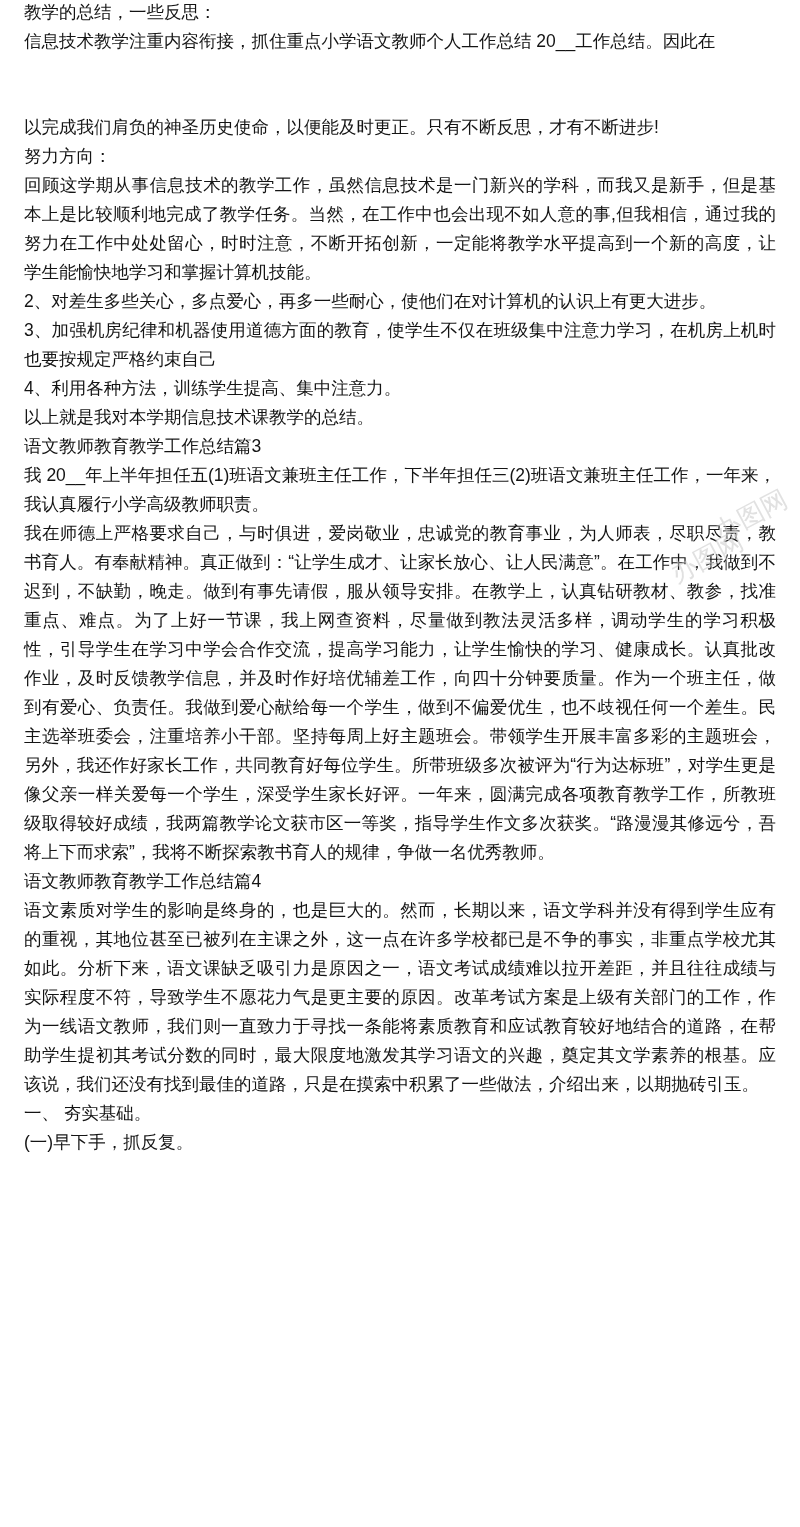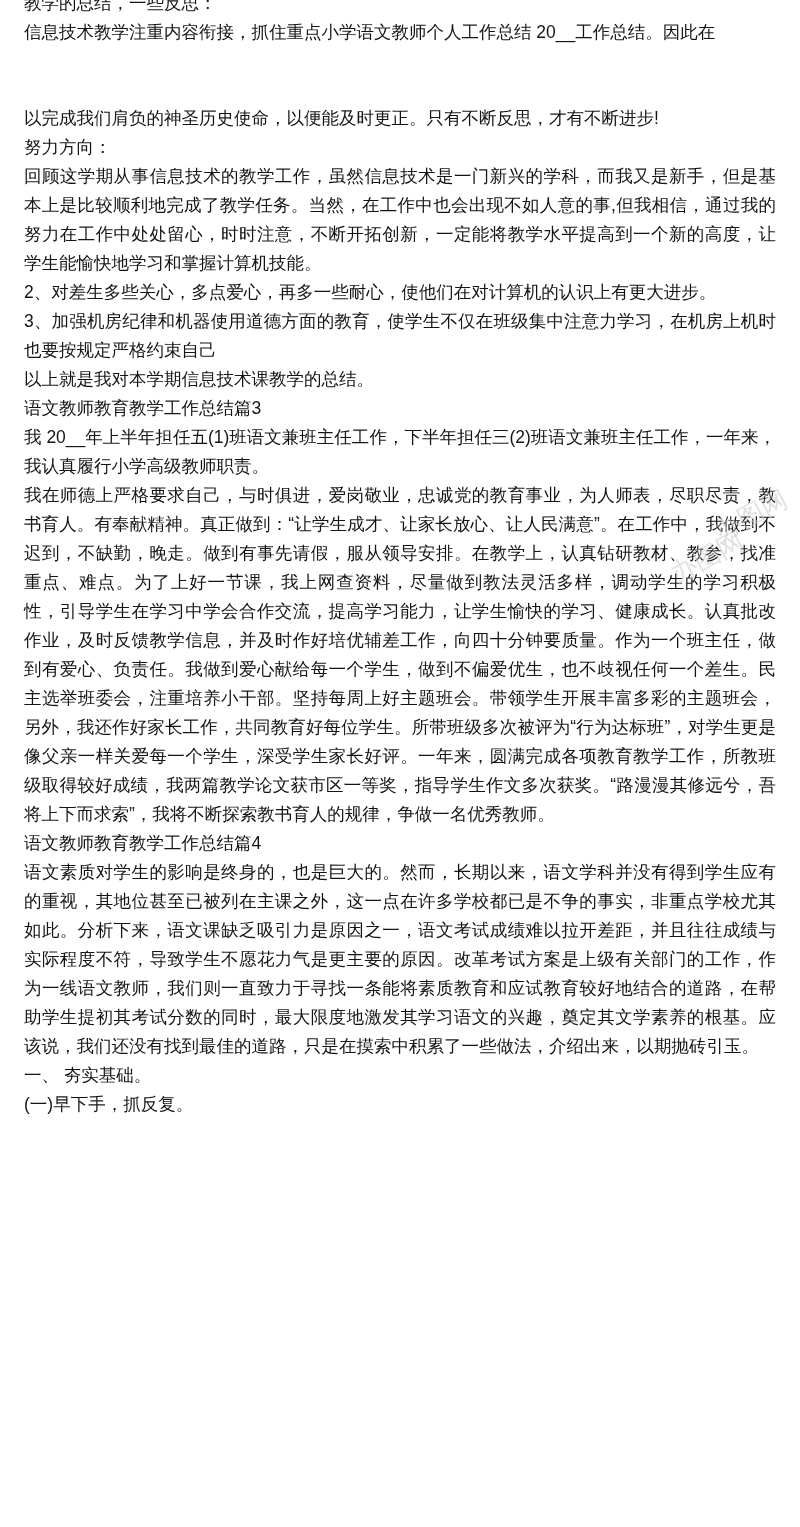--- a/index.html
+++ b/index.html
@@ -8,21 +8,21 @@
     width: 800px;
     height: 1527px;
     overflow: hidden;
     font-family: "Liberation Sans", sans-serif;
     color: #141414;
   }
   .doc {
     position: relative;
     width: 800px;
     height: 1273px;
-    padding: 7px 24px;
+    padding: 16px 24px;
     overflow: hidden;
     background: #ffffff;
   }
   .clipped-line, .para {
     font-size: 17.5px;
     line-height: 29px;
     text-align: justify;
     word-break: break-all;
   }
   .clipped-line {
@@ -59,20 +59,21 @@
 <div class="doc">
   <div class="clipped-line">教学的总结，一些反思：</div>
 
   <div id="paragraphs">
       <p class="para gap-after">信息技术教学注重内容衔接，抓住重点小学语文教师个人工作总结 20__工作总结。因此在</p>
       <p class="para">以完成我们肩负的神圣历史使命，以便能及时更正。只有不断反思，才有不断进步!</p>
       <p class="para">努力方向：</p>
       <p class="para">回顾这学期从事信息技术的教学工作，虽然信息技术是一门新兴的学科，而我又是新手，但是基本上是比较顺利地完成了教学任务。当然，在工作中也会出现不如人意的事,但我相信，通过我的努力在工作中处处留心，时时注意，不断开拓创新，一定能将教学水平提高到一个新的高度，让学生能愉快地学习和掌握计算机技能。</p>
       <p class="para">2、对差生多些关心，多点爱心，再多一些耐心，使他们在对计算机的认识上有更大进步。</p>
       <p class="para">3、加强机房纪律和机器使用道德方面的教育，使学生不仅在班级集中注意力学习，在机房上机时也要按规定严格约束自己</p>
+      <p class="para">4、利用各种方法，训练学生提高、集中注意力。</p>
       <p class="para">以上就是我对本学期信息技术课教学的总结。</p>
       <p class="para">语文教师教育教学工作总结篇3</p>
       <p class="para">我 20__年上半年担任五(1)班语文兼班主任工作，下半年担任三(2)班语文兼班主任工作，一年来，我认真履行小学高级教师职责。</p>
       <p class="para">我在师德上严格要求自己，与时俱进，爱岗敬业，忠诚党的教育事业，为人师表，尽职尽责，教书育人。有奉献精神。真正做到：“让学生成才、让家长放心、让人民满意”。在工作中，我做到不迟到，不缺勤，晚走。做到有事先请假，服从领导安排。在教学上，认真钻研教材、教参，找准重点、难点。为了上好一节课，我上网查资料，尽量做到教法灵活多样，调动学生的学习积极性，引导学生在学习中学会合作交流，提高学习能力，让学生愉快的学习、健康成长。认真批改作业，及时反馈教学信息，并及时作好培优辅差工作，向四十分钟要质量。作为一个班主任，做到有爱心、负责任。我做到爱心献给每一个学生，做到不偏爱优生，也不歧视任何一个差生。民主选举班委会，注重培养小干部。坚持每周上好主题班会。带领学生开展丰富多彩的主题班会，另外，我还作好家长工作，共同教育好每位学生。所带班级多次被评为“行为达标班”，对学生更是像父亲一样关爱每一个学生，深受学生家长好评。一年来，圆满完成各项教育教学工作，所教班级取得较好成绩，我两篇教学论文获市区一等奖，指导学生作文多次获奖。“路漫漫其修远兮，吾将上下而求索”，我将不断探索教书育人的规律，争做一名优秀教师。</p>
       <p class="para">语文教师教育教学工作总结篇4</p>
       <p class="para">语文素质对学生的影响是终身的，也是巨大的。然而，长期以来，语文学科并没有得到学生应有的重视，其地位甚至已被列在主课之外，这一点在许多学校都已是不争的事实，非重点学校尤其如此。分析下来，语文课缺乏吸引力是原因之一，语文考试成绩难以拉开差距，并且往往成绩与实际程度不符，导致学生不愿花力气是更主要的原因。改革考试方案是上级有关部门的工作，作为一线语文教师，我们则一直致力于寻找一条能将素质教育和应试教育较好地结合的道路，在帮助学生提初其考试分数的同时，最大限度地激发其学习语文的兴趣，奠定其文学素养的根基。应该说，我们还没有找到最佳的道路，只是在摸索中积累了一些做法，介绍出来，以期抛砖引玉。</p>
       <p class="para">一、 夯实基础。</p>
       <p class="para">(一)早下手，抓反复。</p>
     </div>
 

